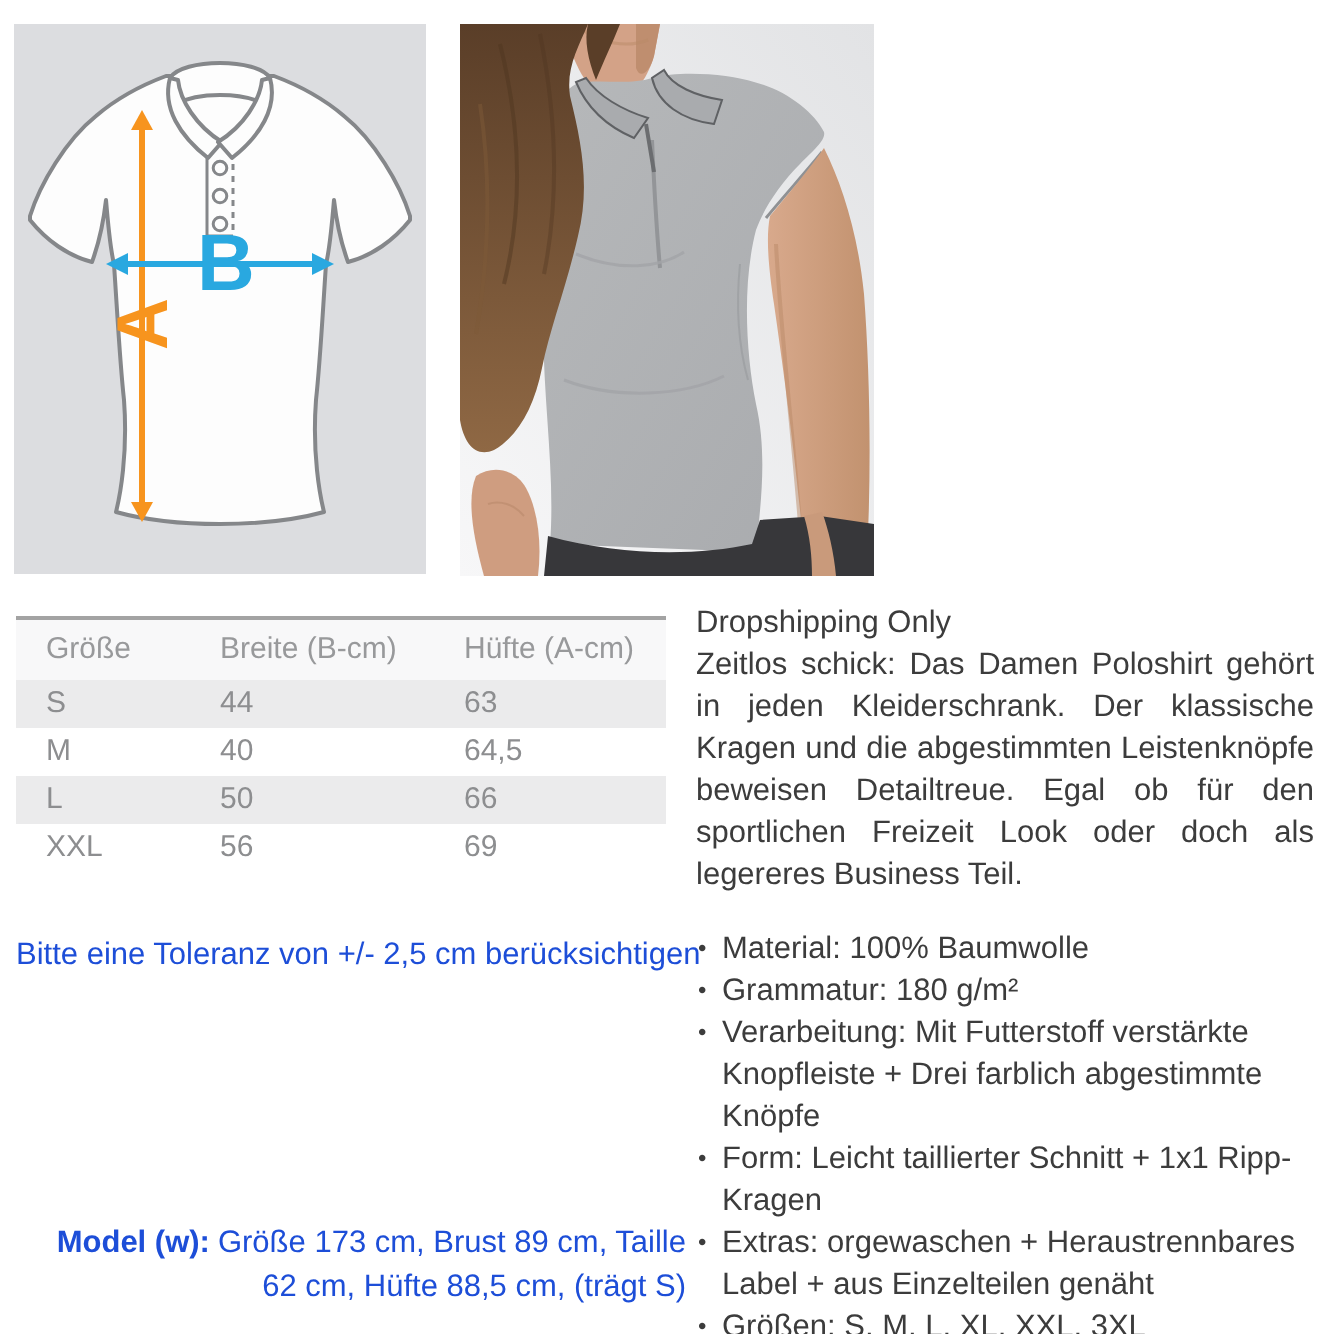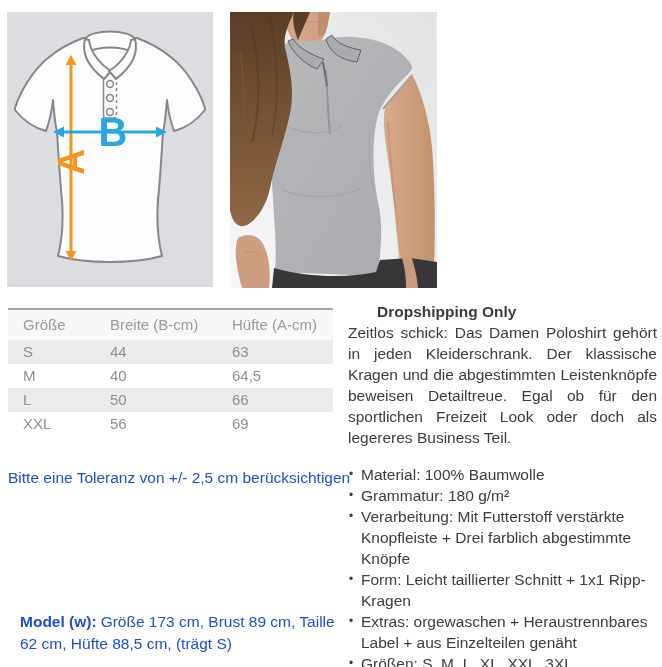--- a/index.html
+++ b/index.html
@@ -13,26 +13,26 @@
 
   #size-table { position:absolute; left:8px; top:308px; width:325px;
     border-collapse:collapse; table-layout:fixed; border-top:2px solid #a3a3a3; font-size:15px; }
   #size-table th { font-weight:normal; text-align:left; color:#98999b;
     background:#f8f8f9; padding:6px 0 7px 15px; }
   #size-table td { color:#8d8e90; padding:3px 0 4px 15px; }
   #size-table tbody tr:nth-child(odd) td { background:#ebebec; }
 
   .note { position:absolute; font-size:15.5px; color:#1d4ed8; }
   #tolerance-note { left:8px; top:469px; white-space:nowrap; }
-  #model-note { left:20px; top:611px; width:335px; line-height:22px; }
+  #model-note { left:8px; top:611px; width:335px; line-height:22px;text-align:right; }
   #model-note .model-label { font-weight:bold; margin-right:4px; }
 
   #details { position:absolute; left:348px; top:301px; width:309px;
     font-size:15.5px; line-height:21px; color:#3c3c3c; }
-  #details .heading { font-weight:bold;margin-left:29px; }
+  #details .heading { font-weight:normal; }
   #details p.desc { text-align:justify; }
   #details ul { list-style:none; margin-top:16px; }
   #details li { position:relative; padding-left:13px; }
   #details li .dot { position:absolute; left:1px; top:0; font-size:12px; color:#3c3c3c; }
 </style>
 </head>
 <body>
 
 <div class="panel" id="diagram-panel">
   <svg width="206" height="275" viewBox="0 0 206 275">

